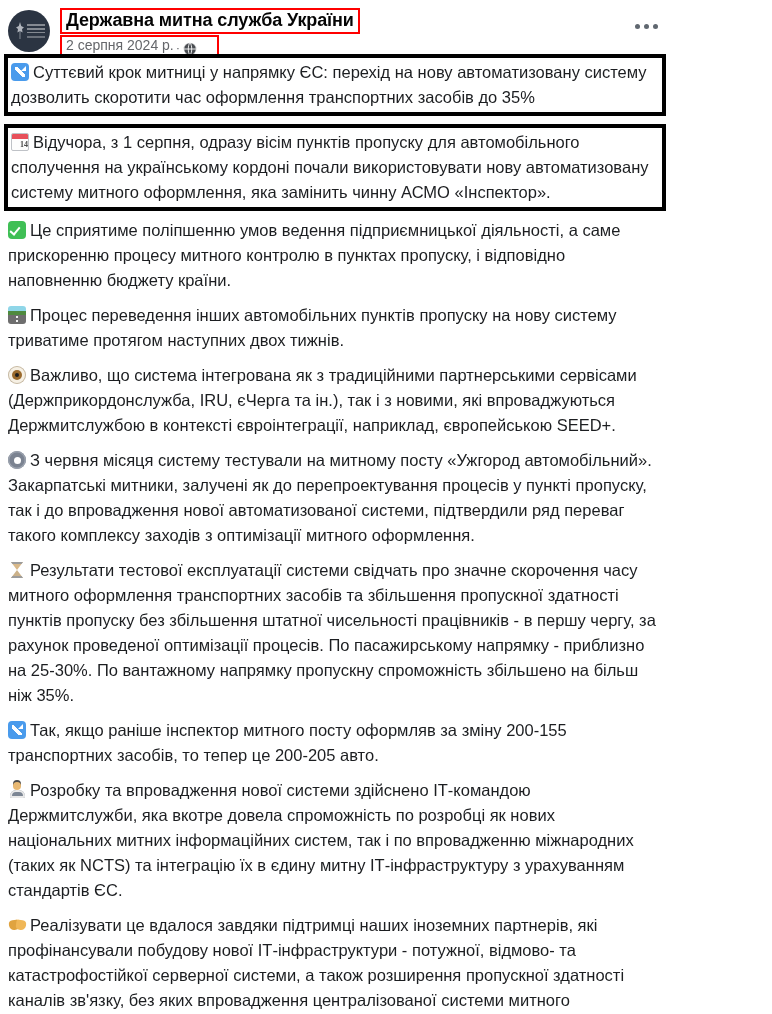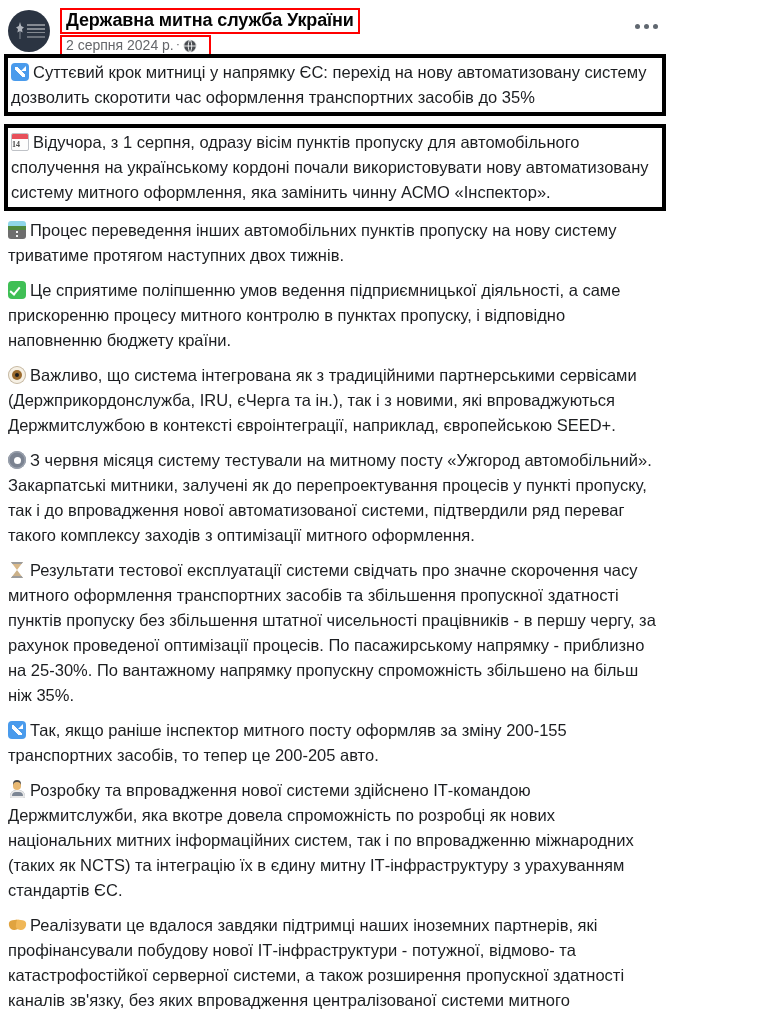--- a/index.html
+++ b/index.html
@@ -83,23 +83,23 @@
     font-weight: bold;
     color: #050505;
     letter-spacing: -0.1px;
     white-space: nowrap;
     line-height: 21px;
     display: inline-block;
   }
 
   .meta-wrap {
     border: 2px solid #ff0000;
-    padding: 0px 12px 1px 4px;
+    padding: 0px 20px 1px 4px;
     display: inline-flex;
-    align-items: flex-start;
+    align-items: flex-end;
     line-height: 1;
   }
   .meta-text {
     font-size: 14px;
     color: #65676b;
     white-space: nowrap;
     line-height: 17px;
   }
   .meta-sep {
     color: #65676b;
@@ -195,21 +195,21 @@
   .emo-cal::before {
     content: "";
     position: absolute;
     left: 0; top: 0; right: 0;
     height: 5px;
     background: #e8505b;
   }
   .emo-cal .num {
     position: absolute;
     left: 0; right: 0; top: 5px;
-    text-align: left;
+    text-align: right;
     font-size: 8px;
     line-height: 11px;
     font-weight: bold;
     color: #4a4a4a;
     font-family: Liberation Serif, serif;
   }
 
   
   .emo-check {
     background: #3fbf55;
@@ -412,25 +412,25 @@
 
     <p class="para highlight first">
       <span class="emoji emo-arrow"></span><span>Суттєвий крок митниці у напрямку ЄС: перехід на нову автоматизовану систему дозволить скоротити час оформлення транспортних засобів до 35%</span>
     </p>
 
     <p class="para highlight">
       <span class="emoji emo-cal"><span class="num">14</span></span><span>Відучора, з 1 серпня, одразу вісім пунктів пропуску для автомобільного сполучення на українському кордоні почали використовувати нову автоматизовану систему митного оформлення, яка замінить чинну АСМО «Інспектор».</span>
     </p>
 
     <p class="para">
+      <span class="emoji emo-check"></span><span>Це сприятиме поліпшенню умов ведення підприємницької діяльності, а саме прискоренню процесу митного контролю в пунктах пропуску, і відповідно наповненню бюджету країни.</span>
+    </p>
+
+    <p class="para">
       <span class="emoji emo-road"></span><span>Процес переведення інших автомобільних пунктів пропуску на нову систему триватиме протягом наступних двох тижнів.</span>
-    </p>
-
-    <p class="para">
-      <span class="emoji emo-check"></span><span>Це сприятиме поліпшенню умов ведення підприємницької діяльності, а саме прискоренню процесу митного контролю в пунктах пропуску, і відповідно наповненню бюджету країни.</span>
     </p>
 
     <p class="para">
       <span class="emoji emo-eye"></span><span>Важливо, що система інтегрована як з традиційними партнерськими сервісами (Держприкордонслужба, IRU, єЧерга та ін.), так і з новими, які впроваджуються Держмитслужбою в контексті євроінтеграції, наприклад, європейською SEED+.</span>
     </p>
 
     <p class="para">
       <span class="emoji emo-gear"></span><span>З червня місяця систему тестували на митному посту «Ужгород автомобільний». Закарпатські митники, залучені як до перепроектування процесів у пункті пропуску, так і до впровадження нової автоматизованої системи, підтвердили  ряд переваг такого комплексу заходів з оптимізації митного оформлення.</span>
     </p>
 

